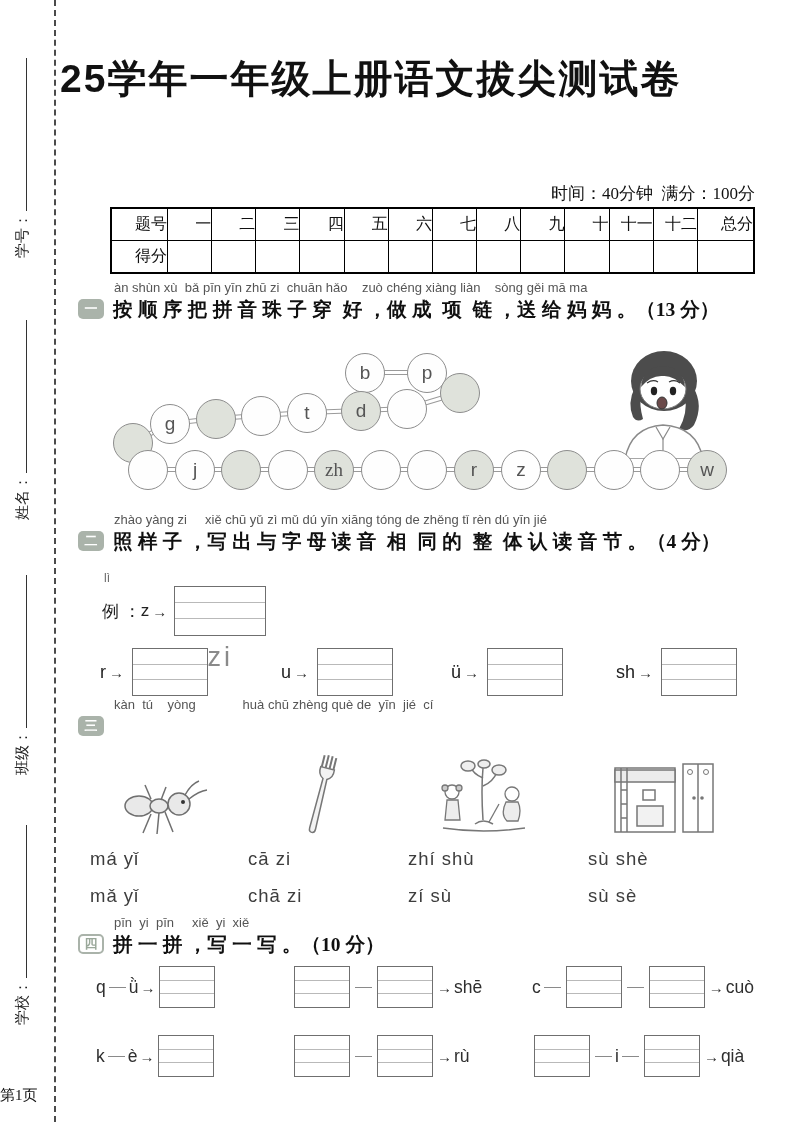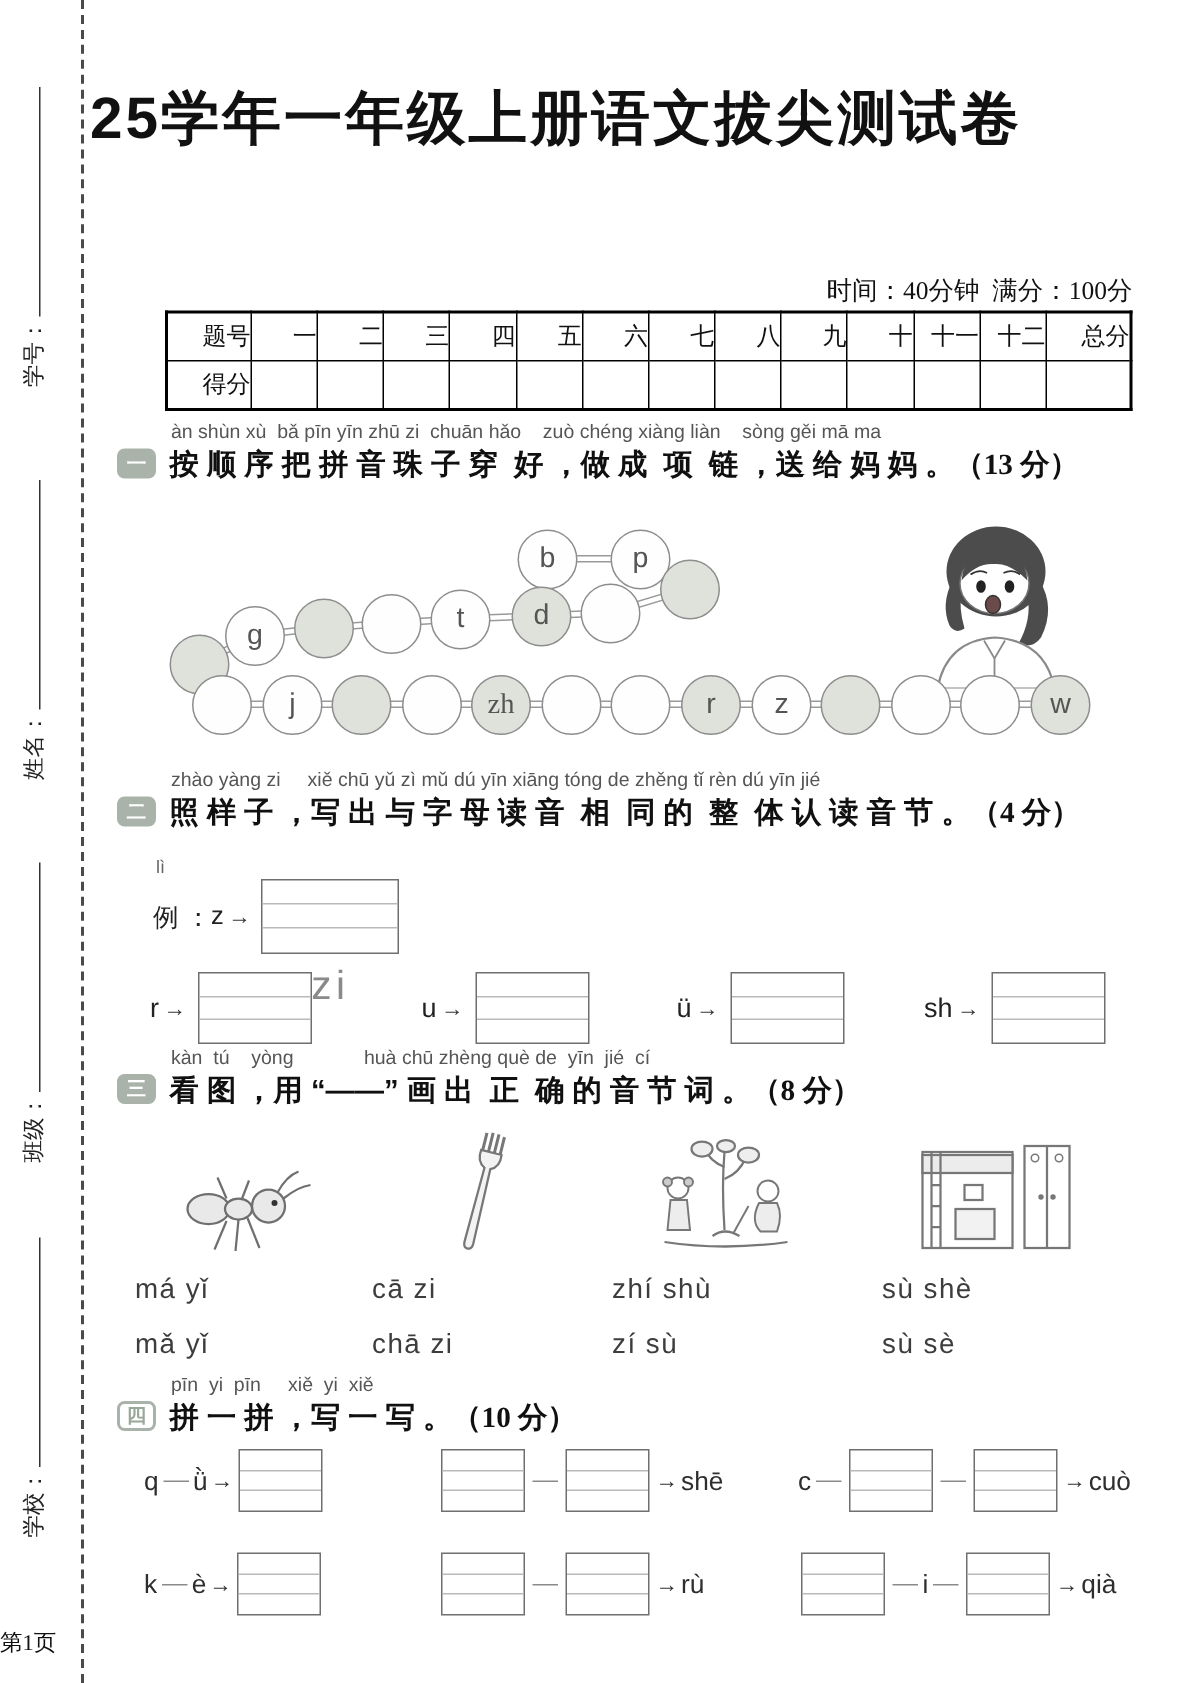--- a/index.html
+++ b/index.html
@@ -239,21 +239,20 @@
   <div class="s2item" style="left:616px">
     <span>sh</span>
     <span class="arr">→</span>
     <div class="wbox s2box"></div>
   </div>
 
   <div class="sec" style="top:697px">
     <span class="pinyin">kàn  tú    yòng             huà chū zhèng què de  yīn  jié  cí</span>
     <div class="stext">
       <span class="sec-icon">三</span>
-      <span><span>看 图 ，用 “——” 画 出  正  确 的 音 节 词 。</span><span class="score">（8 分）</span></span>
     </div>
   </div>
 
   <div class="s3col" style="left:90px">
     <div class="s3img">
       <svg width="88" height="62" viewBox="0 0 88 62">
         <g stroke="#6f6f6f" fill="#e9e9e9" stroke-width="1.5">
           <ellipse cx="18" cy="30" rx="14" ry="10"></ellipse>
             <ellipse cx="38" cy="30" rx="9" ry="7"></ellipse>
             <circle cx="58" cy="28" r="11"></circle>

